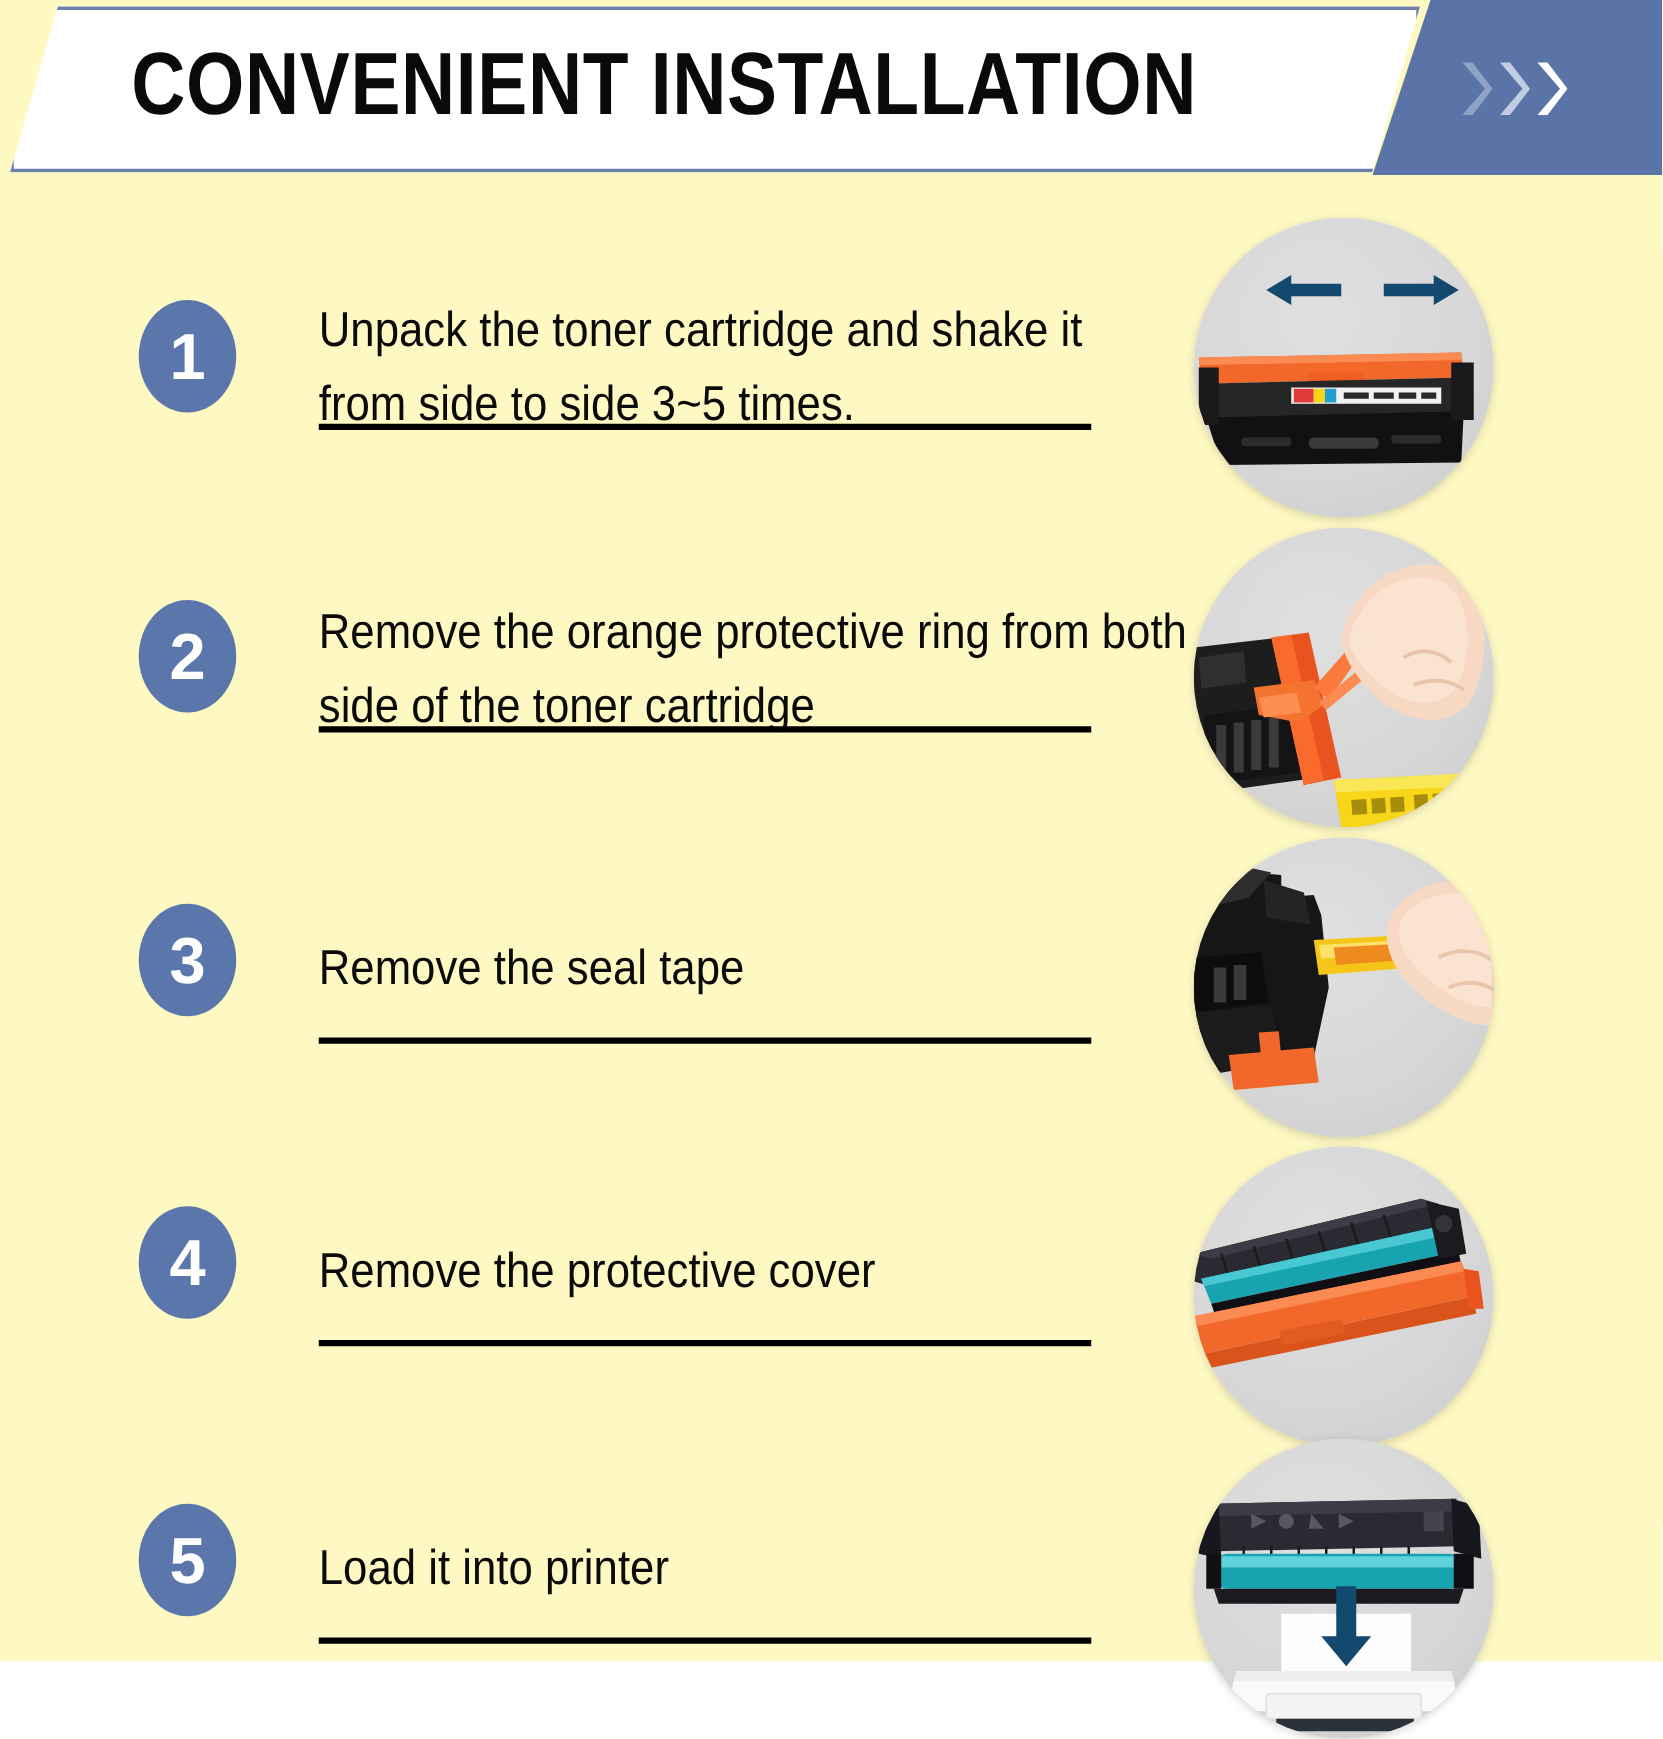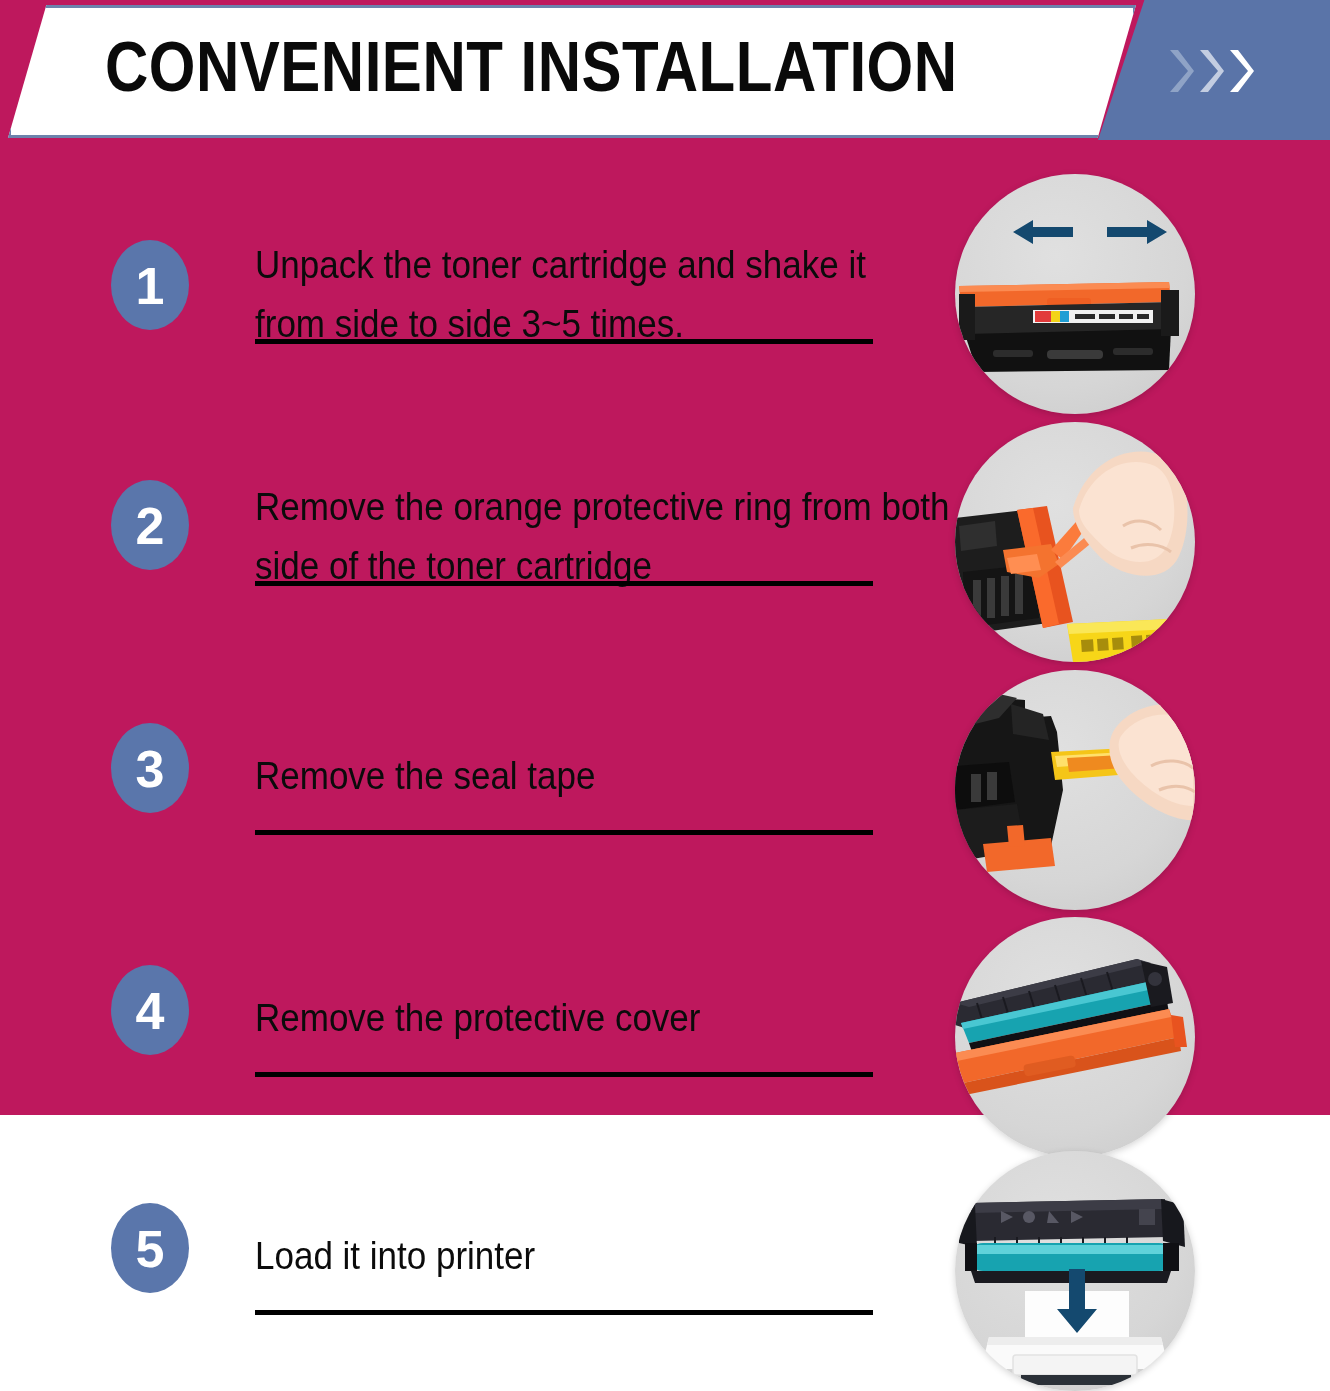--- a/index.html
+++ b/index.html
@@ -8,22 +8,22 @@
     width: 1330px;
     height: 1391px;
     background: #ffffff;
     font-family: "Liberation Sans", sans-serif;
     overflow: hidden;
   }
 
   #page {
     position: relative;
     width: 1330px;
-    height: 1115px;
-    background: #be185d;
+    height: 1329px;
+    background: #fef9c3;
     padding-left: 36px;
   }
 
   
   .header {
     position: absolute;
     left: 0; top: 0;
     width: 1330px;
     height: 145px;
   }

